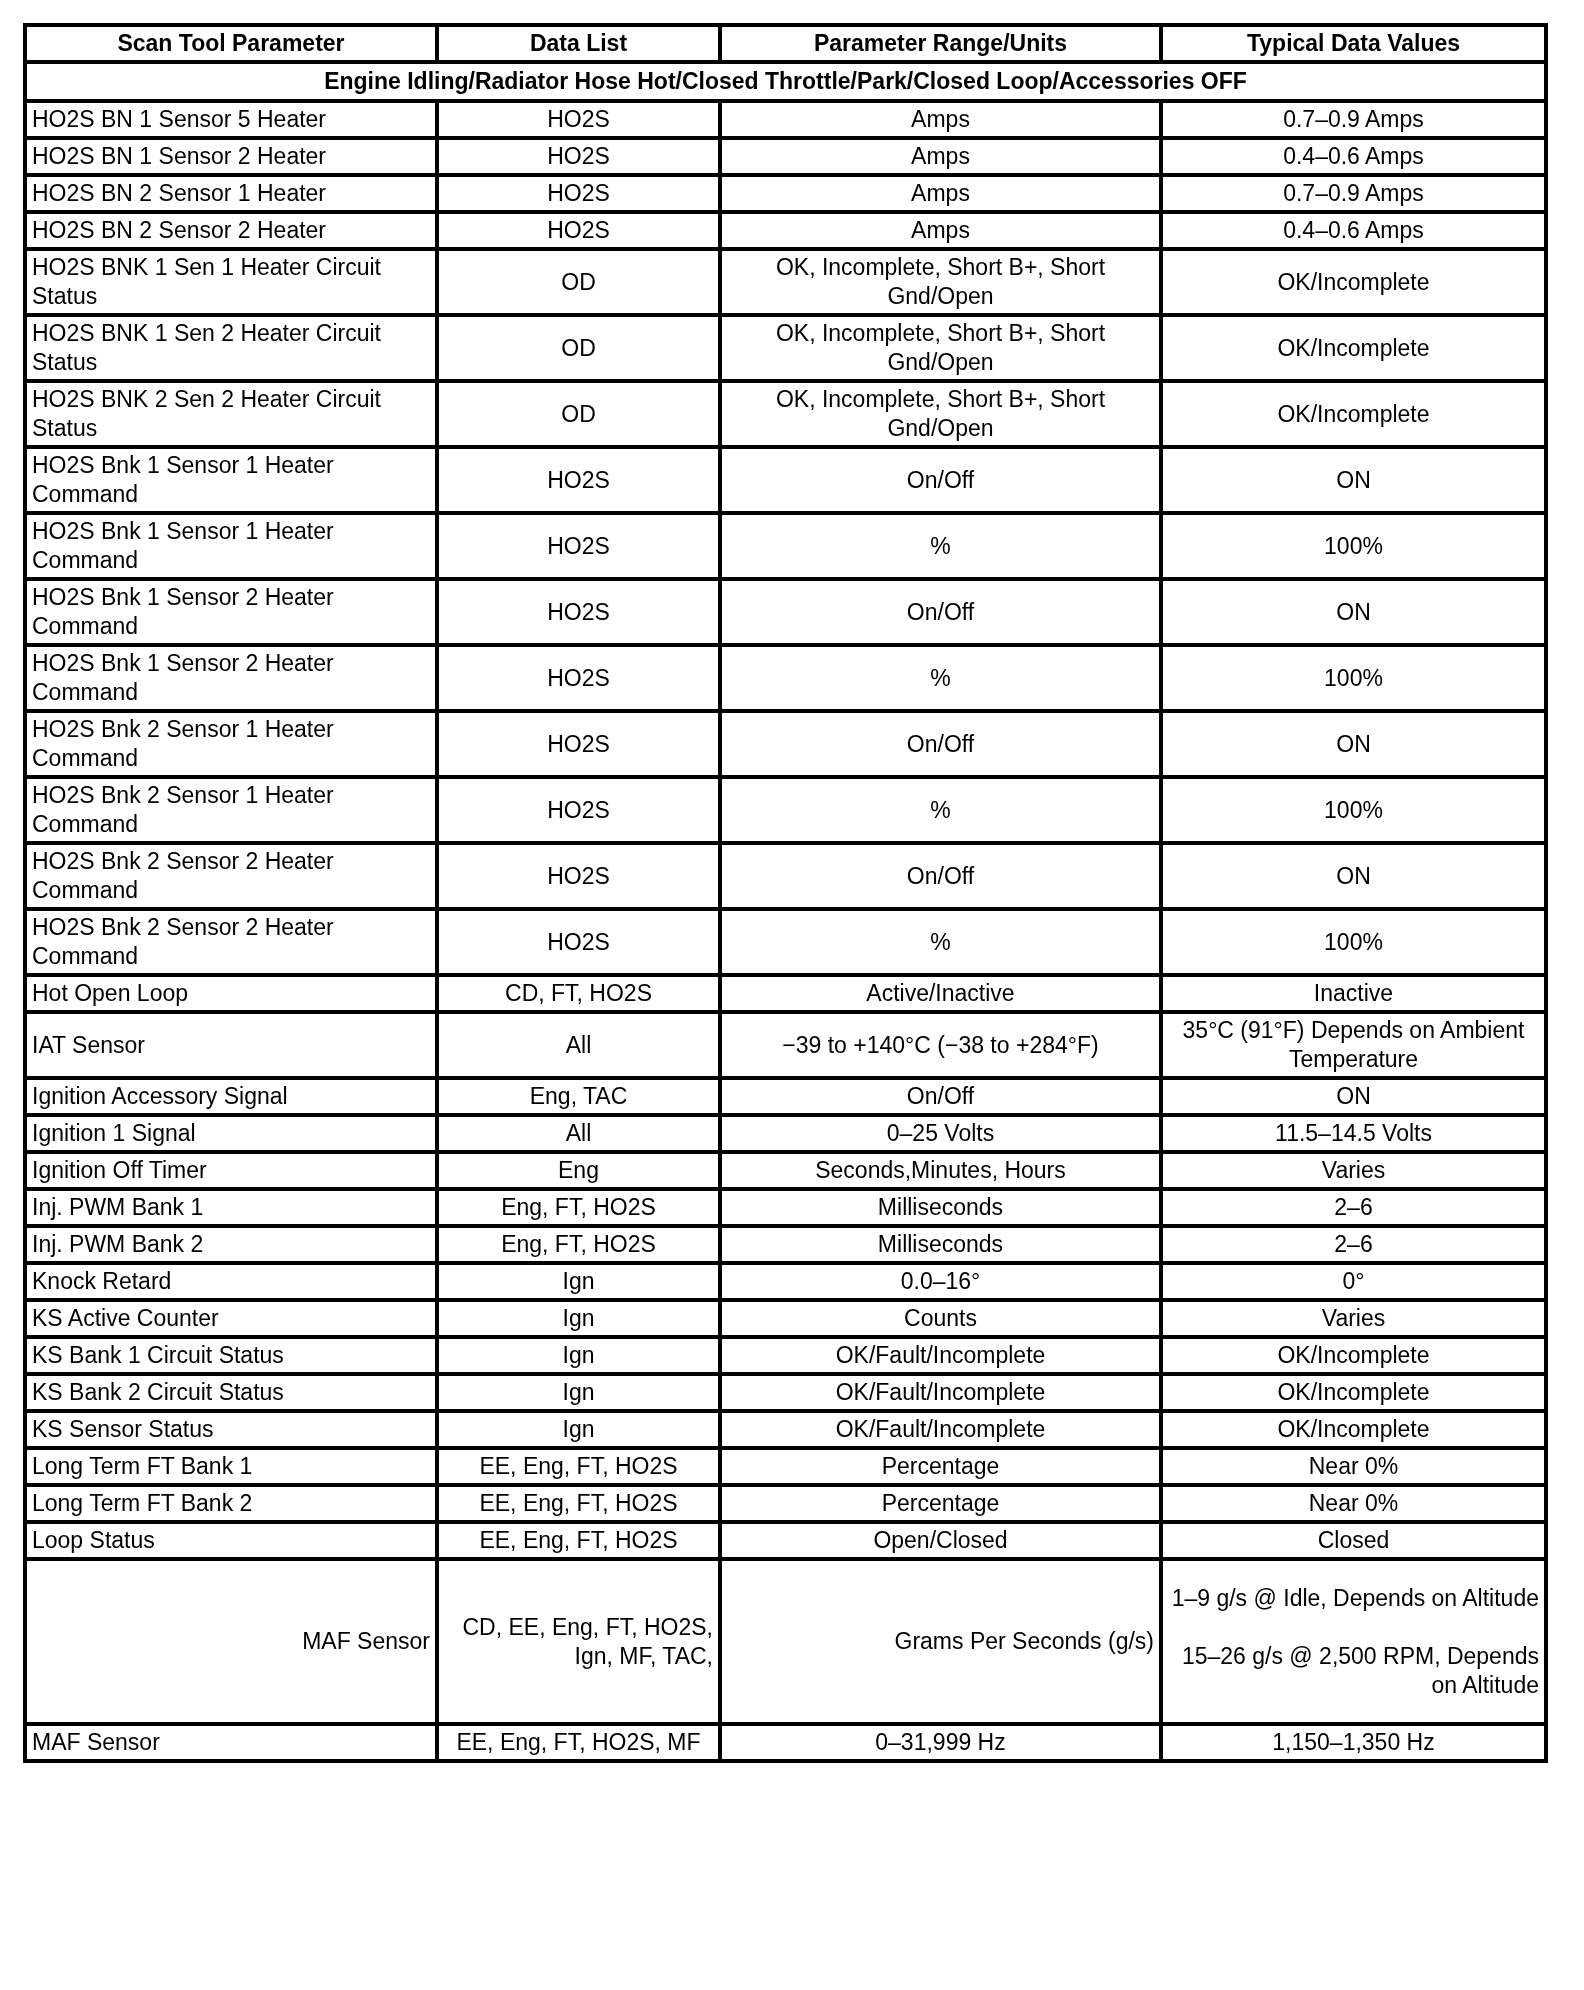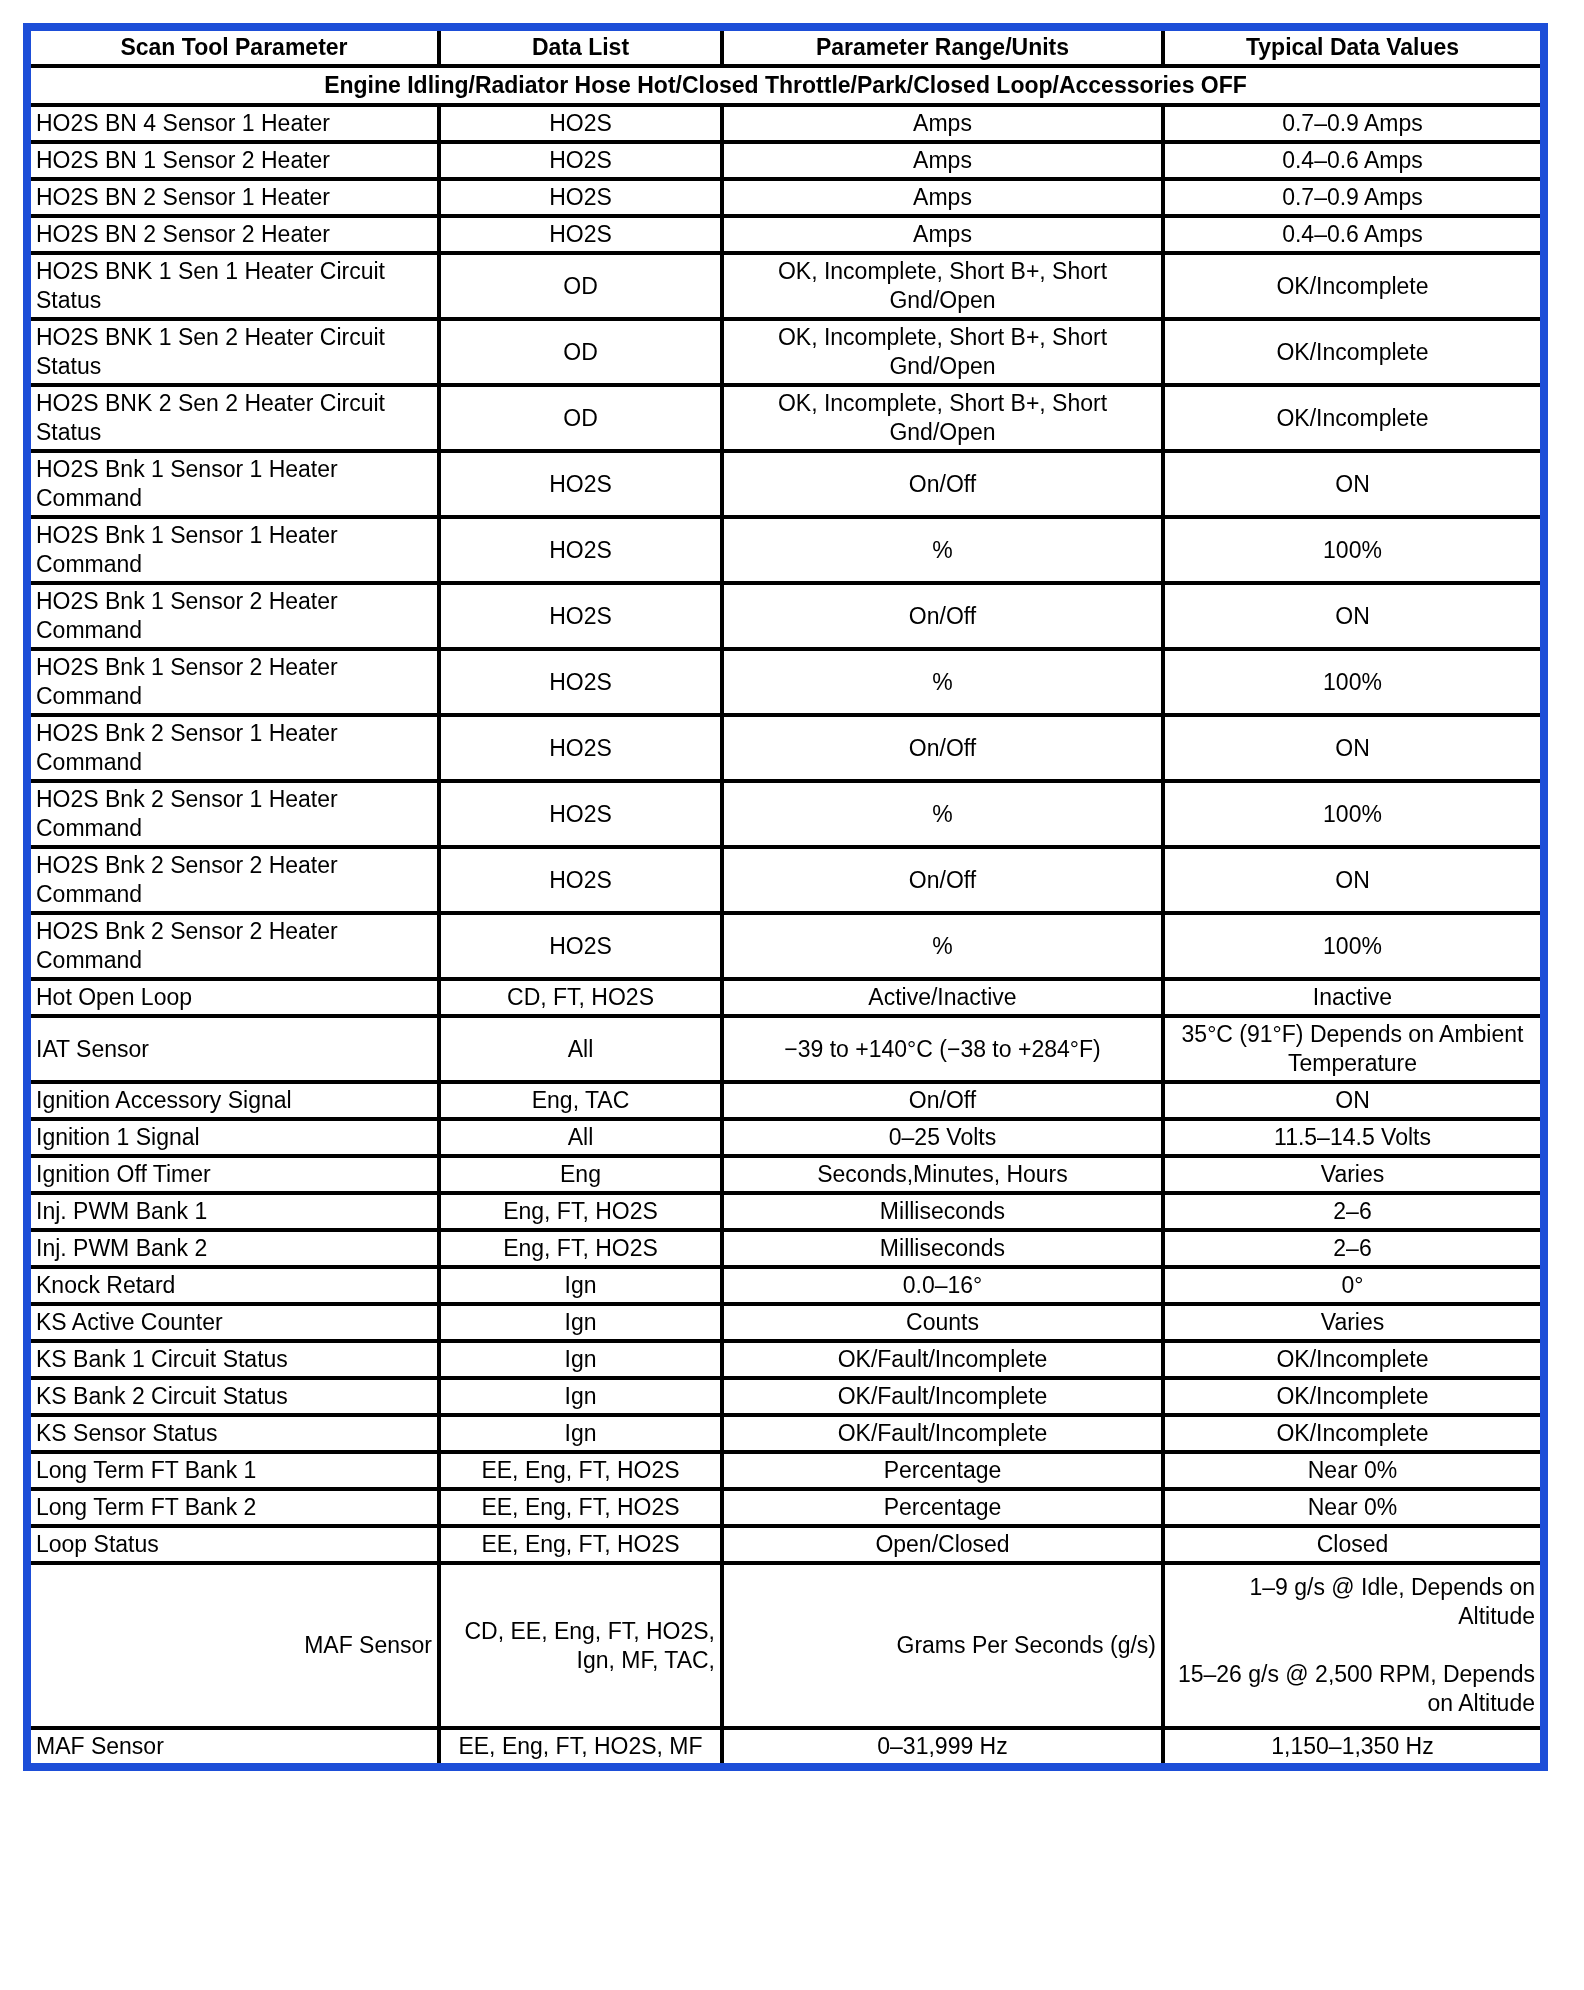--- a/index.html
+++ b/index.html
@@ -1,21 +1,21 @@
 <!DOCTYPE html>
 <html><head>
 <meta charset="utf-8">
 <style>
   html, body { margin: 0; padding: 0; background: #ffffff; }
   body { width: 1584px; height: 1990px; position: relative; overflow: hidden;
          font-family: "Liberation Sans", sans-serif; color: #000; }
   table.spec {
     position: absolute; left: 23px; top: 23px; width: 1525px;
     border-collapse: collapse; table-layout: fixed;
-    border: 8px solid #1d4ed8;
+    border: 3px solid #1d4ed8;
   }
   table.spec td, table.spec th {
     border: 4px solid #000; padding: 0 5px; font-size: 23px; line-height: 29px;
     vertical-align: middle;
   }
   table.spec th { font-weight: bold; text-align: center; height: 33px; font-size: 23px; }
   td.section { font-weight: bold; text-align: center; height: 35px; margin-top: 28px; }
   td.c1 { text-align: left; }
   td.c2, td.c3, td.c4 { text-align: center; }
   tr.r1 td { height: 33px; }
@@ -40,21 +40,21 @@
       <th>Data List</th>
       <th>Parameter Range/Units</th>
       <th>Typical Data Values</th>
     </tr>
   </thead>
   <tbody id="tbody">
     <tr>
       <td class="section" colspan="4">Engine Idling/Radiator Hose Hot/Closed Throttle/Park/Closed Loop/Accessories OFF</td>
     </tr>
   <tr class="r1">
-        <td class="c1">HO2S BN 4 Sensor 1 Heater</td>
+        <td class="c1">HO2S BN 1 Sensor 5 Heater</td>
         <td class="c2">HO2S</td>
         <td class="c3">Amps</td>
         <td class="c4">0.7–0.9 Amps</td>
       </tr>
       <tr class="r1">
         <td class="c1">HO2S BN 1 Sensor 2 Heater</td>
         <td class="c2">HO2S</td>
         <td class="c3">Amps</td>
         <td class="c4">0.4–0.6 Amps</td>
       </tr>

